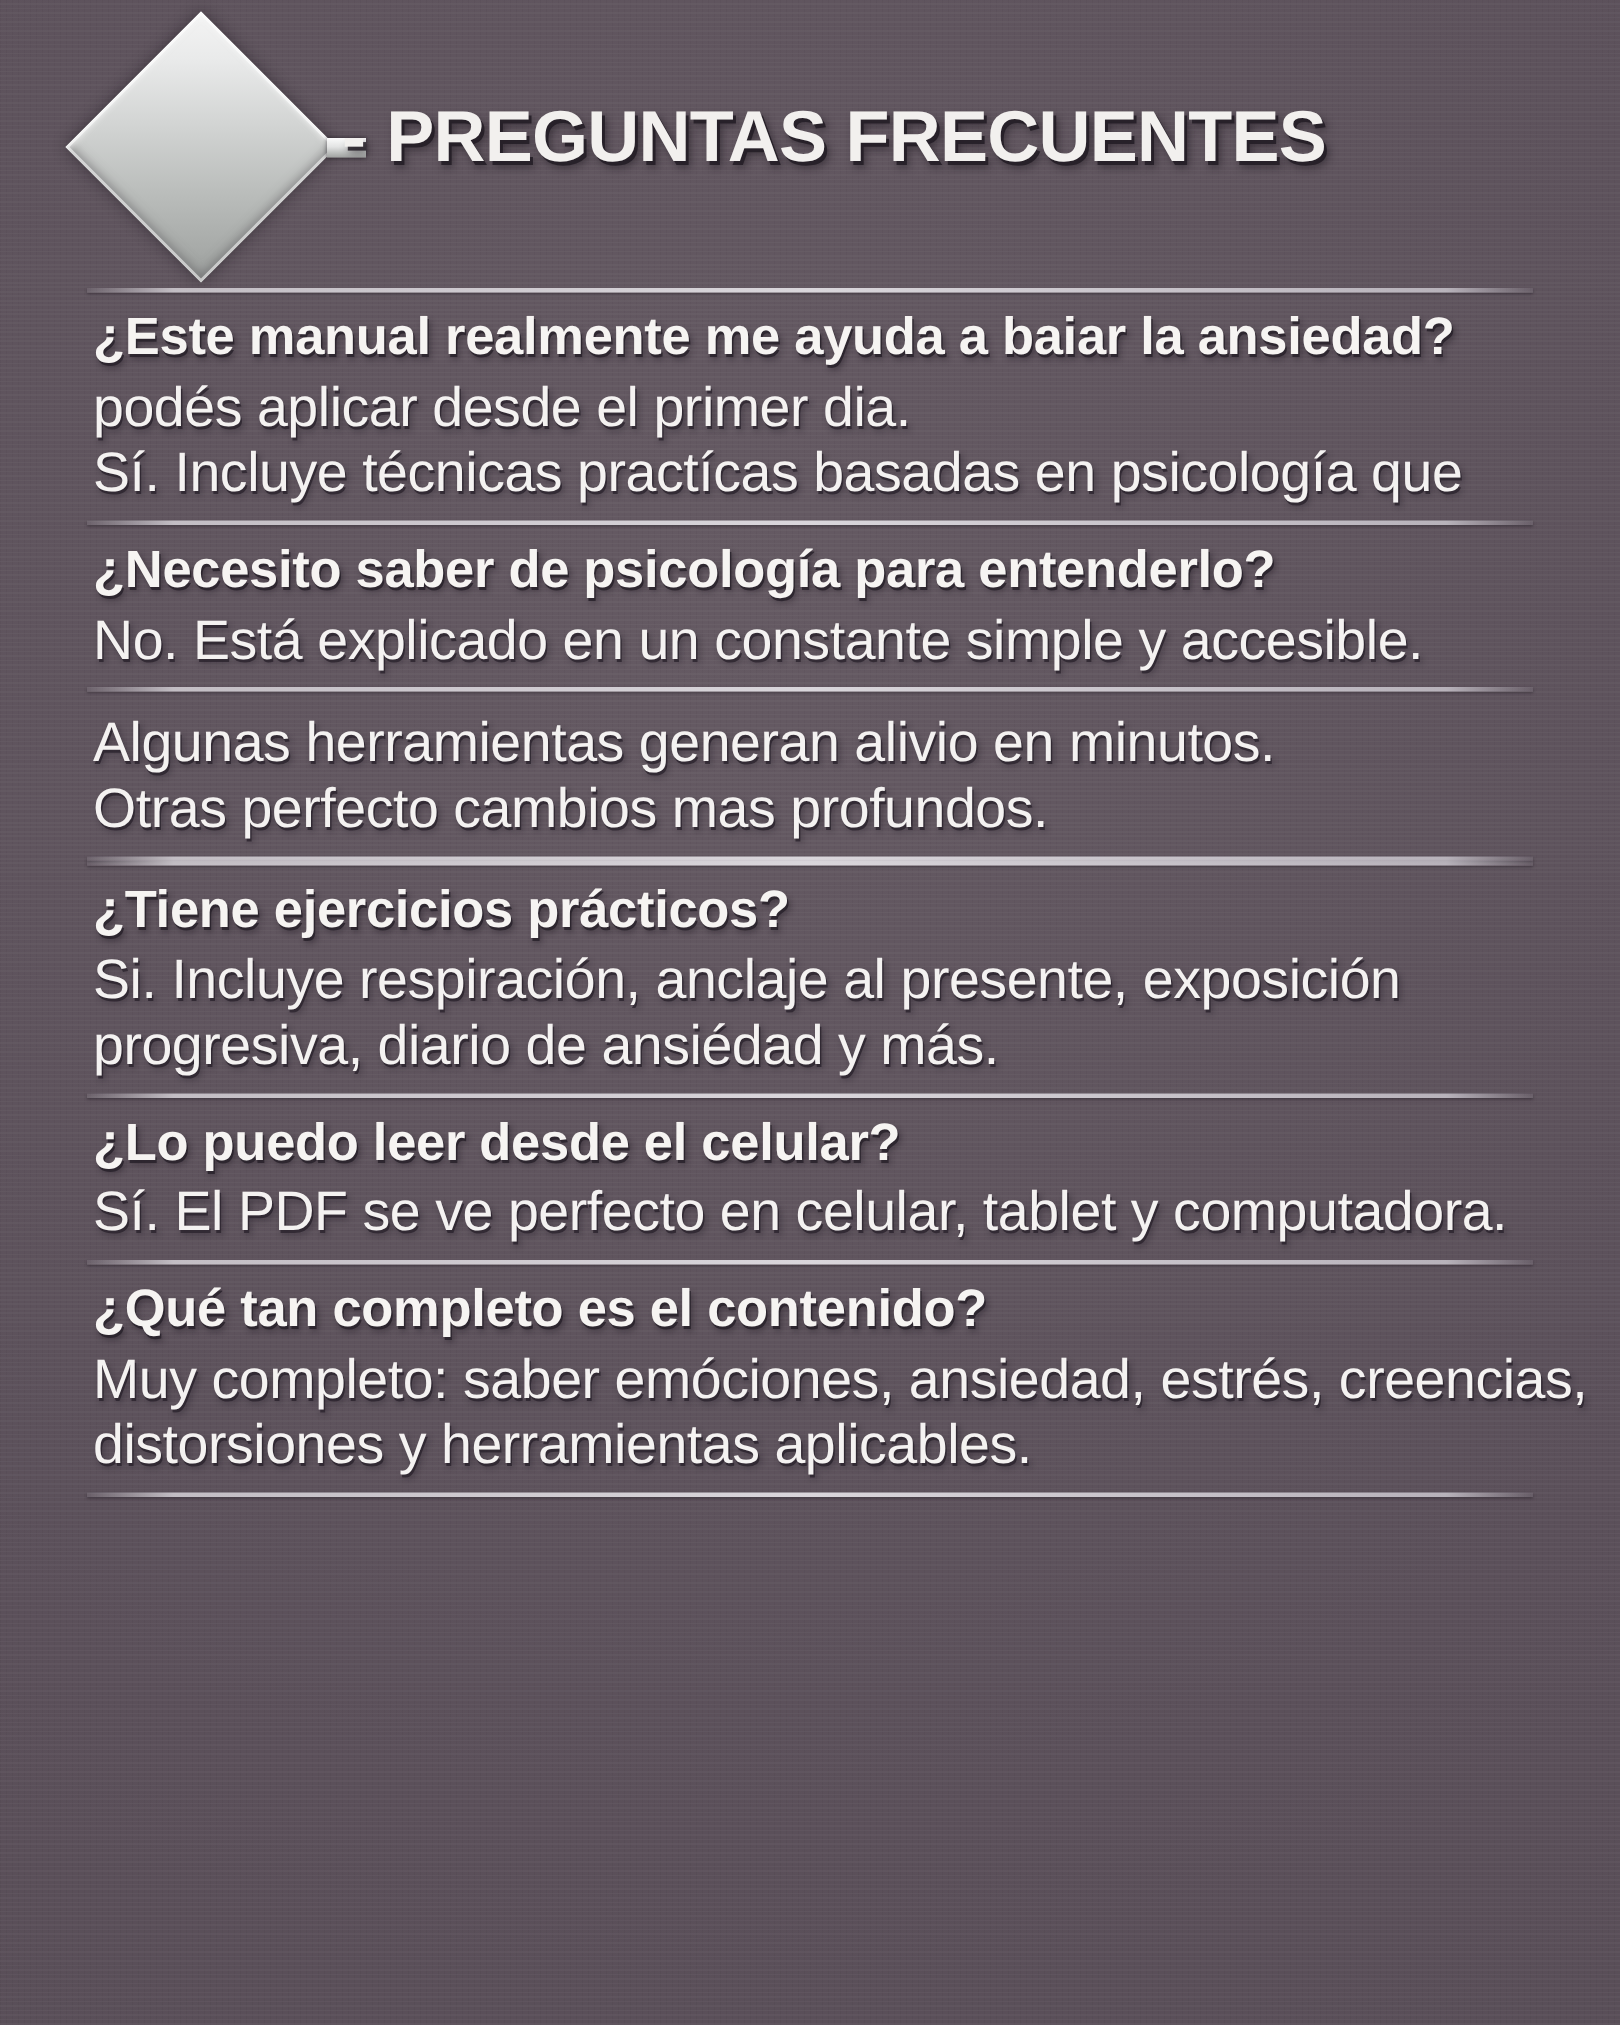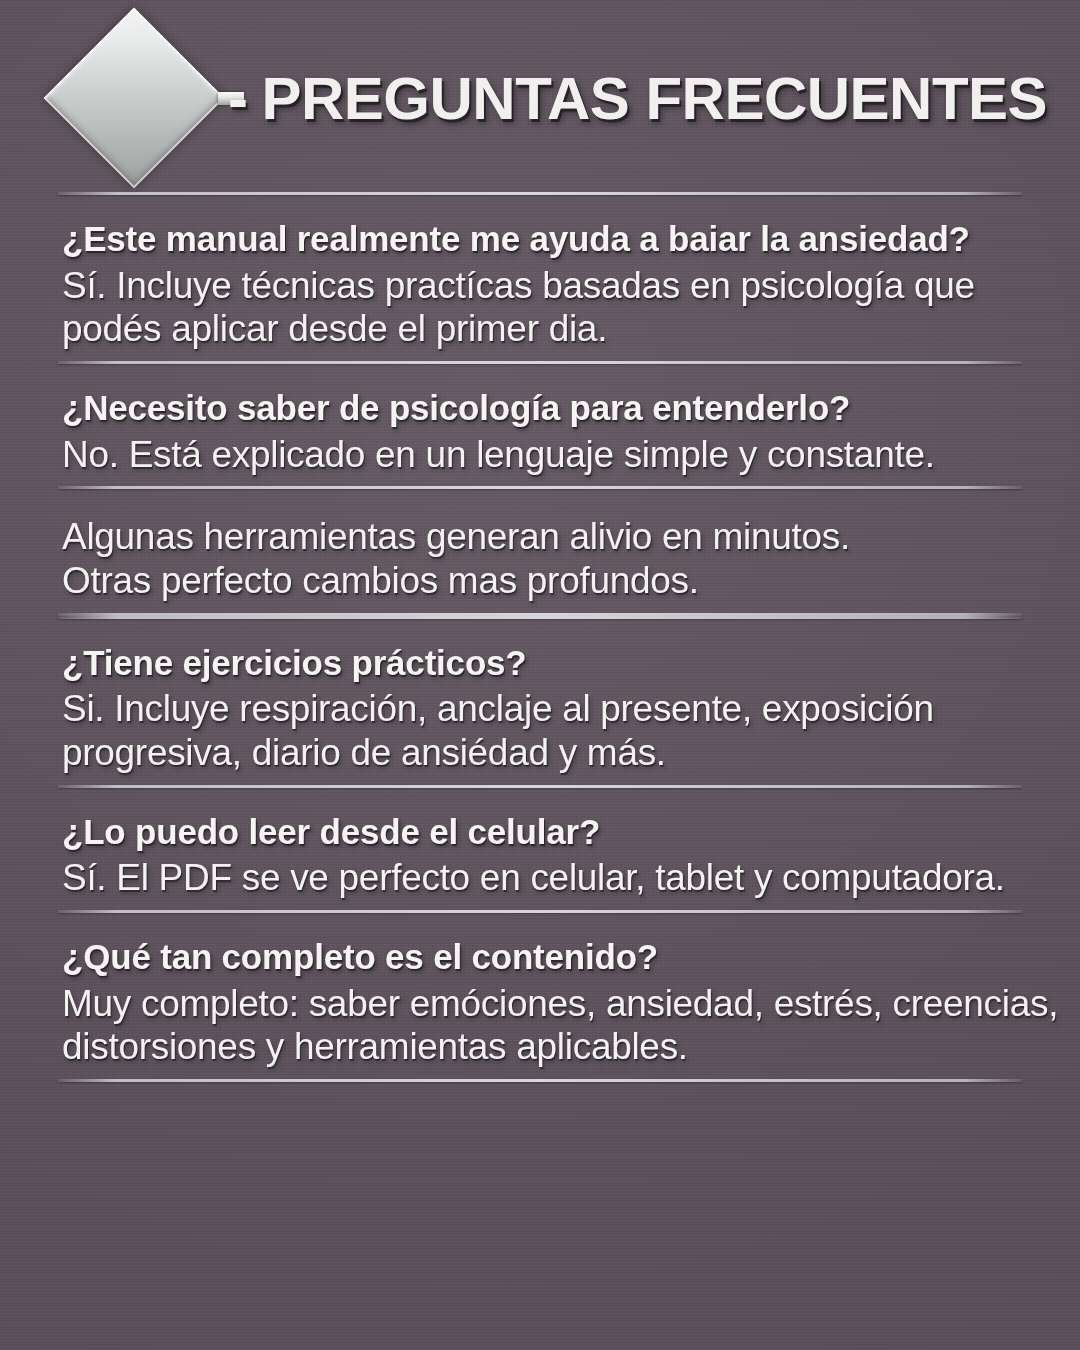--- a/index.html
+++ b/index.html
@@ -80,21 +80,21 @@
     height: 13px;
     background: linear-gradient(180deg, #fbfbfb 0%, #e3e4e4 45%, #9fa2a0 100%);
     box-shadow: 0 0 3px rgba(18,14,20,.6);
   }
 
   #title {
     position: absolute;
     left: 228px;
     top: 64px;
     width: 800px;
-    font-size: 60px;
+    font-size: 48px;
     font-weight: 700;
     letter-spacing: -0.5px;
     color: #f2f0ee;
     white-space: nowrap;
     text-shadow:
       2px 3px 0 rgba(34,28,36,.85),
       3px 4px 6px rgba(25,20,28,.55);
   }
   #title .dash { margin-right: 14px; }
 
@@ -113,21 +113,21 @@
     background: linear-gradient(90deg,
       rgba(180,176,184,.15) 0%,
       rgba(212,208,214,.85) 6%,
       rgba(224,221,226,.95) 50%,
       rgba(206,202,210,.8) 94%,
       rgba(170,166,176,.15) 100%);
     box-shadow: 0 1px 2px rgba(30,25,34,.45);
   }
 
   .faq-item {
-    padding: 23px 0 10px 0;
+    padding: 9px 0 10px 0;
   }
 
   .question {
     margin: 0 0 1px 62px;
     font-size: 35px;
     font-weight: 700;
     color: #f6f4f2;
     line-height: 1.22;
     letter-spacing: -0.2px;
     text-shadow:
@@ -163,29 +163,29 @@
     <div id="title">
       <span class="dash">-</span><span>PREGUNTAS FRECUENTES</span>
     </div>
   </div>
 
   <div id="faq">
       <div class="divider"></div>
       <div class="faq-item">
         <div class="question">¿Este manual realmente me ayuda a baiar la ansiedad?</div>
         <div class="answer">
+          <span class="ln">podés aplicar desde el primer dia.</span>
           <span class="ln">Sí. Incluye técnicas practícas basadas en psicología que</span>
-          <span class="ln">podés aplicar desde el primer dia.</span>
         </div>
       </div>
       <div class="divider"></div>
       <div class="faq-item">
         <div class="question">¿Necesito saber de psicología para entenderlo?</div>
         <div class="answer">
-          <span class="ln">No. Está explicado en un lenguaje simple y constante.</span>
+          <span class="ln">No. Está explicado en un constante simple y accesible.</span>
         </div>
       </div>
       <div class="divider"></div>
       <div class="faq-item">
         <div class="answer">
           <span class="ln">Algunas herramientas generan alivio en minutos.</span>
           <span class="ln">Otras perfecto cambios mas profundos.</span>
         </div>
       </div>
       <div class="divider"></div>

